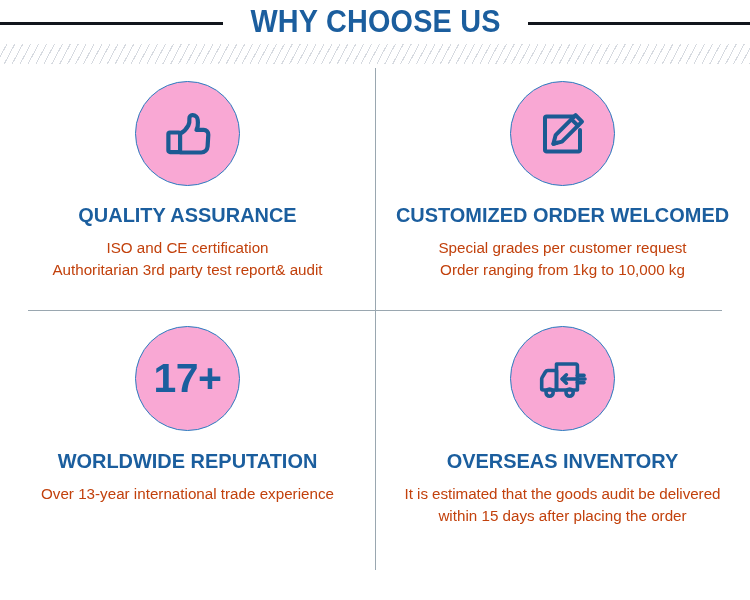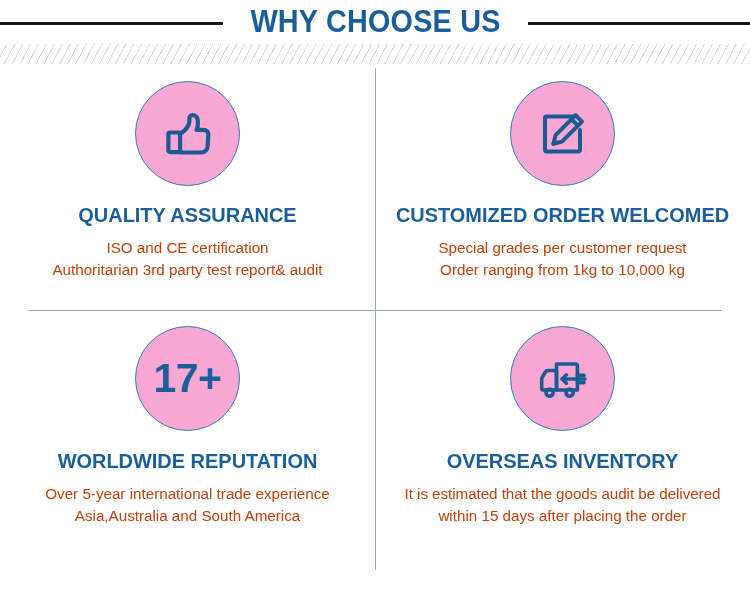--- a/index.html
+++ b/index.html
@@ -212,22 +212,21 @@
         <div class="line">Order ranging from 1kg to 10,000 kg</div>
       </div>
     </div>
 
     <div class="cell bl">
       <div class="icon-circle">
         <span class="badge-number">17+</span>
       </div>
       <div class="card-title">WORLDWIDE REPUTATION</div>
       <div class="card-body">
-        <div class="line">Over 5-year international trade experience</div>
-        <div class="line">Asia,Australia and South America</div>
+        <div class="line">Over 13-year international trade experience</div>
       </div>
     </div>
 
     <div class="cell br">
       <div class="icon-circle">
         <span>
           <svg width="62" height="54" viewBox="0 0 62 54" fill="none" stroke="#1c5a93" stroke-width="3.6" stroke-linecap="round" stroke-linejoin="round">
             <path d="M24.5 12 H44 a1.4 1.4 0 0 1 1.4 1.4 V38 H24.5 z"></path>
             <path d="M24.5 18.5 H16 a3 3 0 0 0 -2.6 1.5 l-3.3 5.6 a3 3 0 0 0 -0.4 1.5 V36.6 A1.4 1.4 0 0 0 11.1 38 H24.5 z"></path>
             <circle cx="17.6" cy="40.6" r="3.6"></circle>

